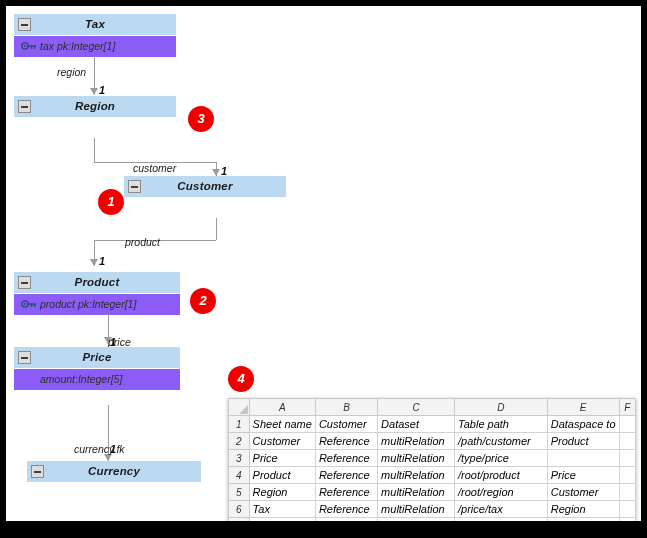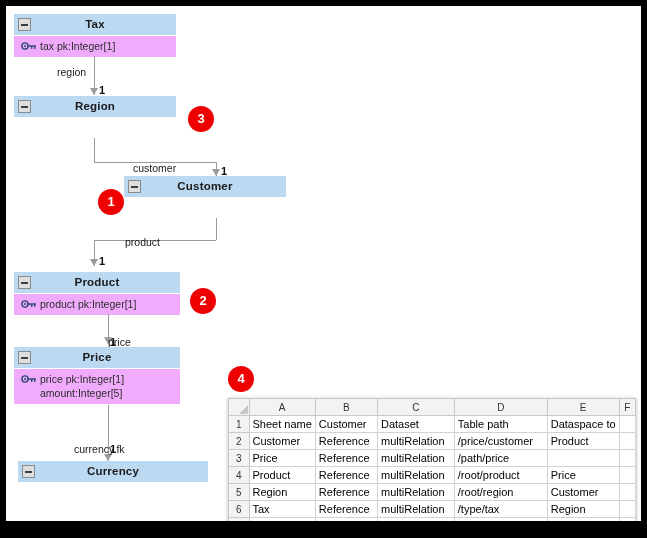--- a/index.html
+++ b/index.html
@@ -23,20 +23,21 @@
     overflow: hidden;
   }
   #canvas {
     position: absolute;
     left: 6px;
     top: 6px;
     width: 635px;
     height: 515px;
     background: #ffffff;
     overflow: hidden;
+    font-style: italic;
   }
 
   
   .cls {
     position: absolute;
     box-sizing: border-box;
     background: #cfe4f7;
     border: none;
   }
   .cls-hdr {
@@ -66,21 +67,21 @@
     position: absolute;
     left: 2px;
     top: 5px;
     width: 7px;
     height: 2px;
     background: #3d3d3d;
   }
   .cls-body {
     position: relative;
     padding: 3px 4px 4px 4px;
-    background: #f0abfc;
+    background: #8b5cf6;
   }
   .attr {
     position: relative;
     font-size: 10.5px;
     color: #2d2d2d;
     line-height: 14px;
     padding-left: 22px;
     white-space: nowrap;
   }
   .key-icon {
@@ -269,41 +270,31 @@
     <div class="edge-label" style="left:102px; top:330px;">price</div>
     <div class="mult" style="left:104px; top:330px;">1</div>
 
     <div class="cls" style="left:8px; top:341px; width:166px;">
       <div class="cls-hdr">
         <span class="collapse-icon"></span>
         <span>Price</span>
       </div>
       <div class="cls-body">
         <div class="attr">
-          <svg class="key-icon" viewBox="0 0 16 10">
-            <circle cx="4" cy="5" r="3.1" fill="none" stroke="#2b4a6f" stroke-width="1.4"></circle>
-            <circle cx="4" cy="5" r="1" fill="#2b4a6f"></circle>
-            <rect x="6.6" y="4.3" width="8.4" height="1.5" fill="#2b4a6f"></rect>
-            <rect x="10" y="5.6" width="1.4" height="2.3" fill="#2b4a6f"></rect>
-            <rect x="13" y="5.6" width="1.4" height="2.3" fill="#2b4a6f"></rect>
-          </svg>
-          <span>price pk:Integer[1]</span>
-        </div>
-        <div class="attr">
           <span>amount:Integer[5]</span>
         </div>
       </div>
     </div>
 
     <div class="line-v" style="left:102px; top:399px; height:56px;"></div>
     <div class="arrow-down" style="left:98px; top:448px;"></div>
     <div class="edge-label" style="left:68px; top:437px;">currency.fk</div>
     <div class="mult" style="left:104px; top:437px;">1</div>
 
-    <div class="cls" style="left:12px; top:455px; width:190px;">
+    <div class="cls" style="left:21px; top:455px; width:174px;">
       <div class="cls-hdr">
         <span class="collapse-icon"></span>
         <span>Currency</span>
       </div>
     </div>
 
     <div class="badge" style="left:222px; top:360px;">4</div>
 
     <div id="sheet">
       <table>
@@ -337,30 +328,30 @@
             <td>Dataset</td>
             <td>Table path</td>
             <td>Dataspace to</td>
             <td></td>
           </tr>
           <tr>
             <td class="rowhdr">2</td>
             <td>Customer</td>
             <td>Reference</td>
             <td>multiRelation</td>
-            <td>/price/customer</td>
+            <td>/path/customer</td>
             <td>Product</td>
             <td></td>
           </tr>
           <tr>
             <td class="rowhdr">3</td>
             <td>Price</td>
             <td>Reference</td>
             <td>multiRelation</td>
-            <td>/path/price</td>
+            <td>/type/price</td>
             <td></td>
             <td></td>
           </tr>
           <tr>
             <td class="rowhdr">4</td>
             <td>Product</td>
             <td>Reference</td>
             <td>multiRelation</td>
             <td>/root/product</td>
             <td>Price</td>
@@ -373,21 +364,21 @@
             <td>multiRelation</td>
             <td>/root/region</td>
             <td>Customer</td>
             <td></td>
           </tr>
           <tr>
             <td class="rowhdr">6</td>
             <td>Tax</td>
             <td>Reference</td>
             <td>multiRelation</td>
-            <td>/type/tax</td>
+            <td>/price/tax</td>
             <td>Region</td>
             <td></td>
           </tr>
           <tr>
             <td class="rowhdr"></td>
             <td></td>
             <td></td>
             <td></td>
             <td></td>
             <td></td>

